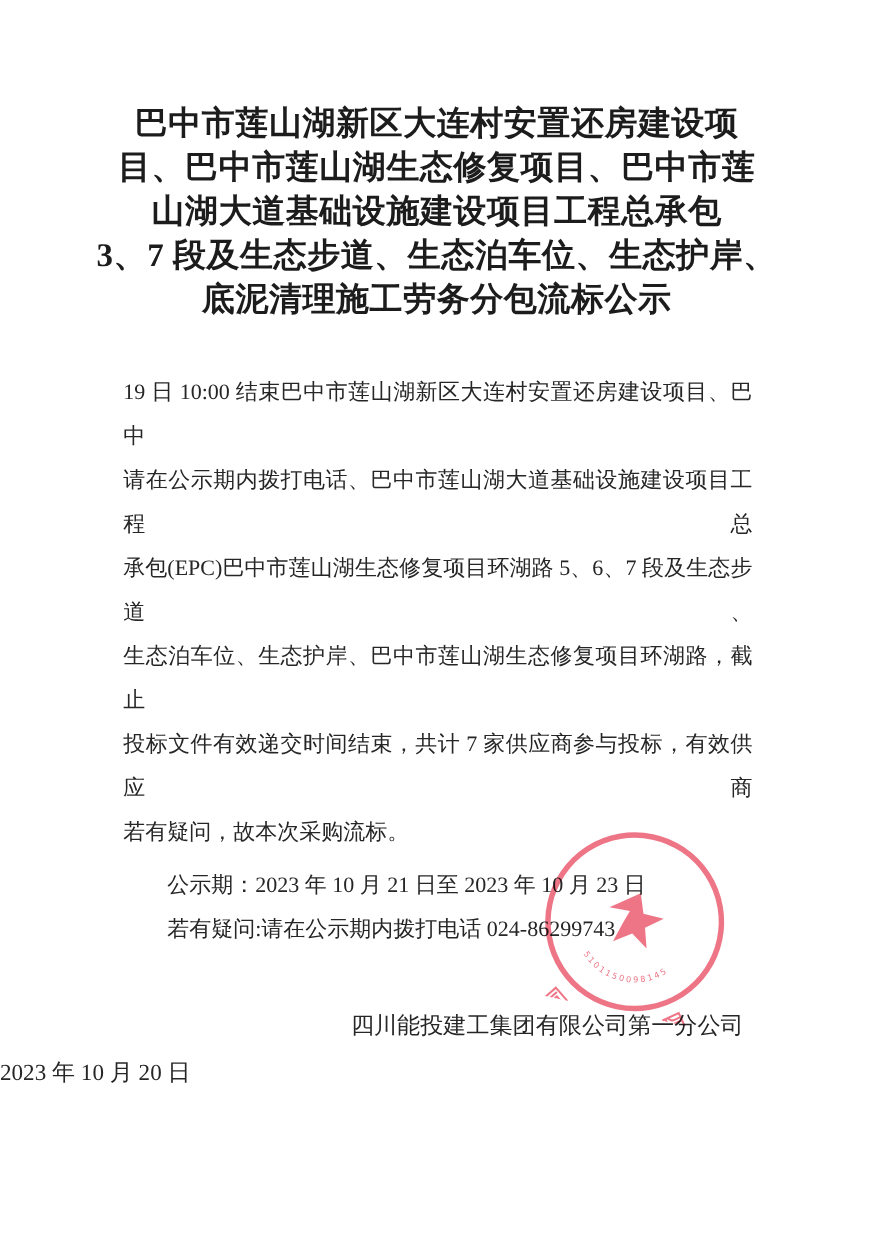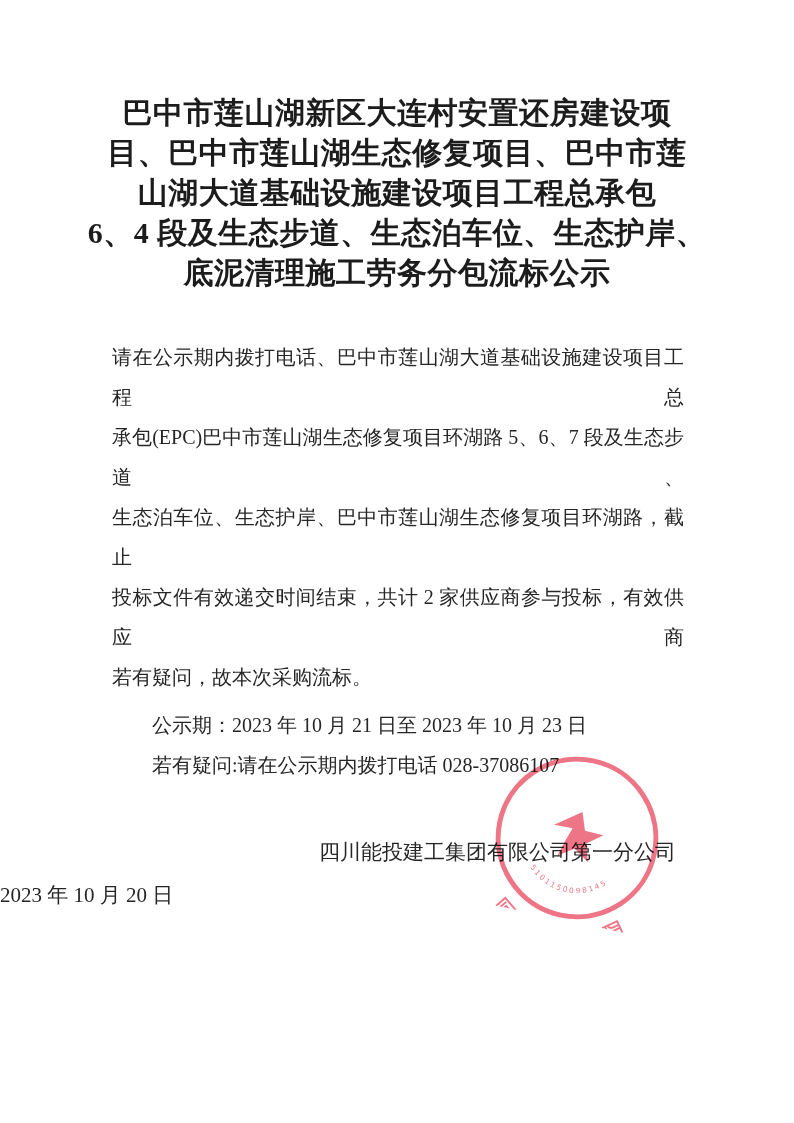--- a/index.html
+++ b/index.html
@@ -87,32 +87,33 @@
 </style>
 </head>
 <body>
 
 <div class="page">
 
   <div class="title-block">
     <div>巴中市莲山湖新区大连村安置还房建设项</div>
     <div>目、巴中市莲山湖生态修复项目、巴中市莲</div>
     <div>山湖大道基础设施建设项目工程总承包</div>
-    <div>6、4 段及生态步道、生态泊车位、生态护岸、</div>
+    <div>3、7 段及生态步道、生态泊车位、生态护岸、</div>
     <div>底泥清理施工劳务分包流标公示</div>
   </div>
 
   <div class="body-block">
+    <div class="body-line">19 日 10:00 结束巴中市莲山湖新区大连村安置还房建设项目、巴中</div>
     <div class="body-line">请在公示期内拨打电话、巴中市莲山湖大道基础设施建设项目工程总</div>
     <div class="body-line">承包(EPC)巴中市莲山湖生态修复项目环湖路 5、6、7 段及生态步道、</div>
     <div class="body-line">生态泊车位、生态护岸、巴中市莲山湖生态修复项目环湖路，截止</div>
-    <div class="body-line">投标文件有效递交时间结束，共计 2 家供应商参与投标，有效供应商</div>
+    <div class="body-line">投标文件有效递交时间结束，共计 7 家供应商参与投标，有效供应商</div>
     <div class="body-line last-line">若有疑问，故本次采购流标。</div>
     <div class="notice-period-line">公示期：2023 年 10 月 21 日至 2023 年 10 月 23 日</div>
-    <div class="contact-line">若有疑问:请在公示期内拨打电话 028-37086107</div>
+    <div class="contact-line">若有疑问:请在公示期内拨打电话 024-86299743</div>
   </div>
 
   <div class="signature-block">
     <div class="signature-company">四川能投建工集团有限公司第一分公司</div>
     <div class="signature-date">2023 年 10 月 20 日</div>
   </div>
 
   <div class="seal">
     <svg viewBox="0 0 200 200" xmlns="http://www.w3.org/2000/svg">
       <defs>

